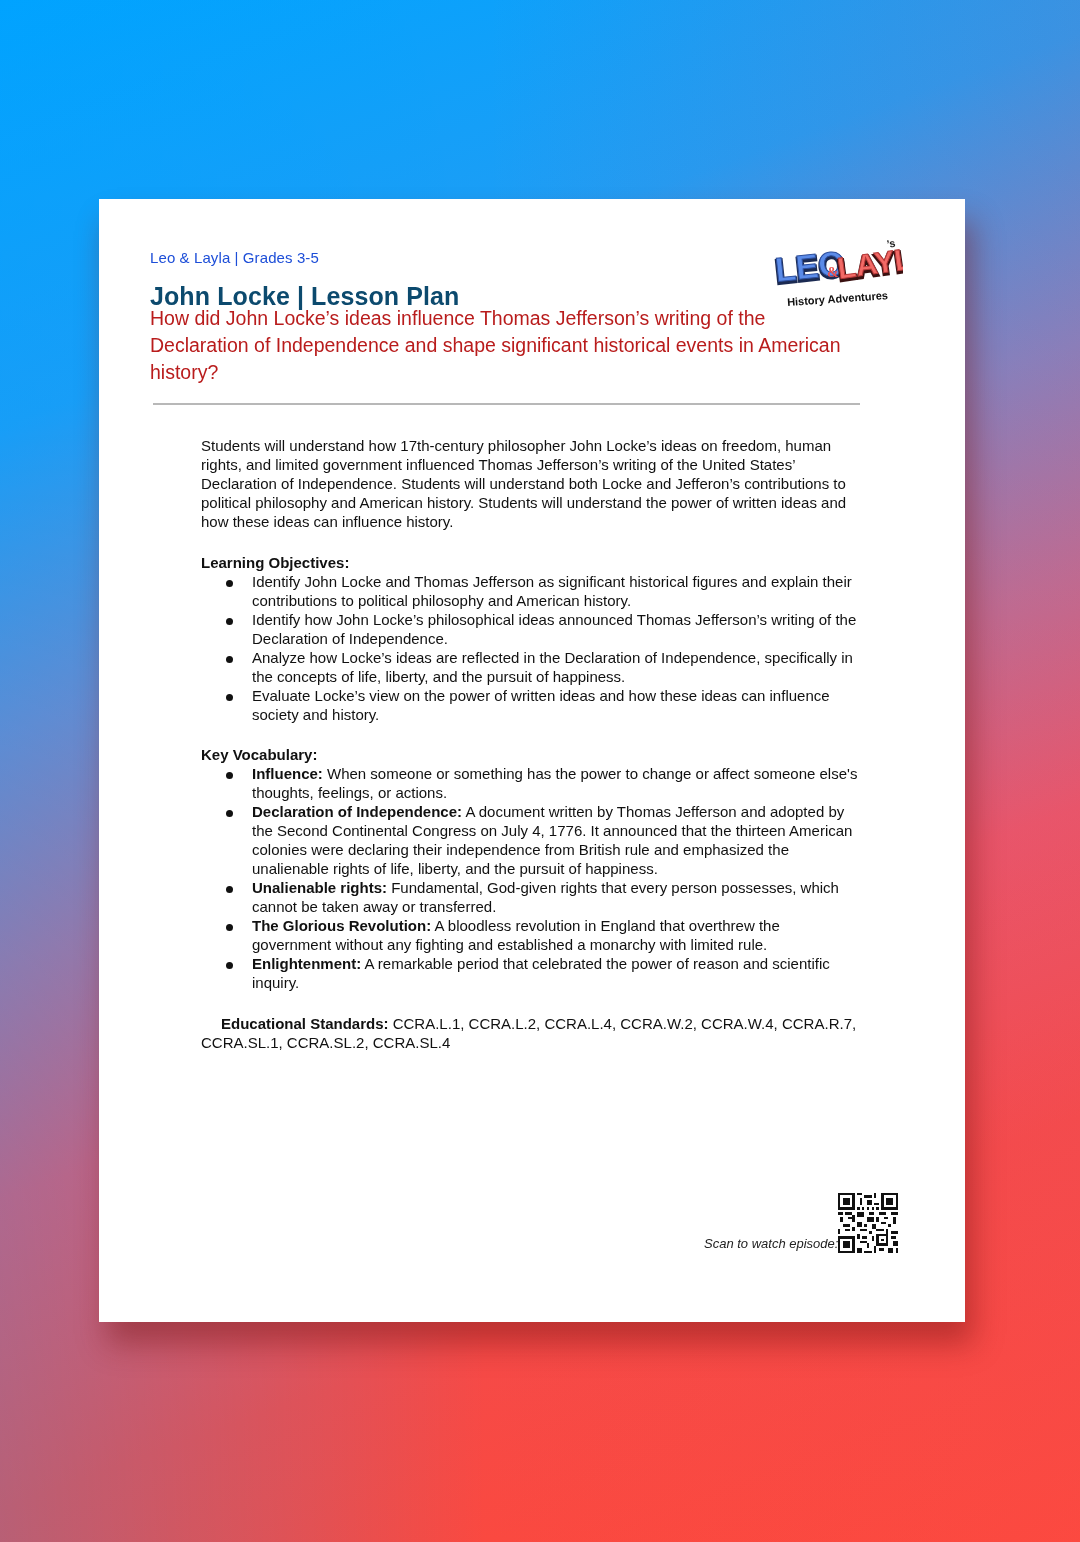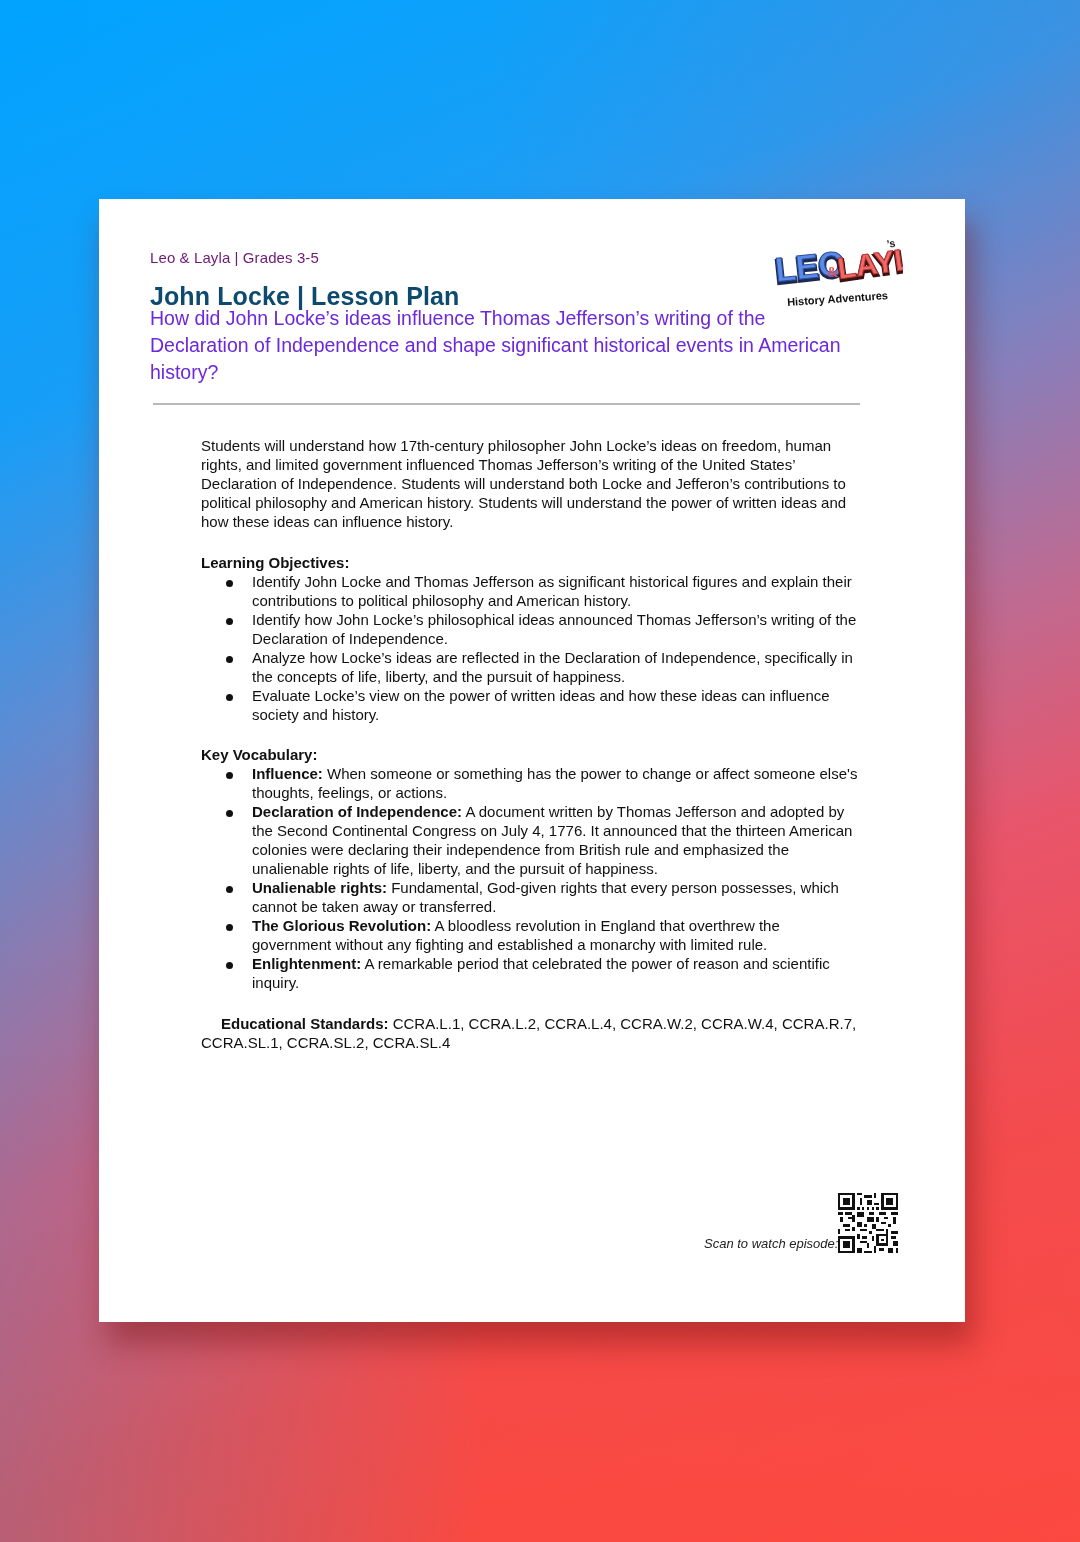--- a/index.html
+++ b/index.html
@@ -17,31 +17,31 @@
     }
     .page {
       position: absolute;
       left: 99px; top: 199px;
       width: 866px; height: 1123px;
       background: #ffffff;
       box-shadow: 8px 22px 28px rgba(120, 20, 20, 0.45);
     }
     .eyebrow {
       position: absolute; left: 51px; top: 50px;
-      font-size: 15px; color: #701a75; letter-spacing: 0.1px;
+      font-size: 15px; color: #1d4ed8; letter-spacing: 0.1px;
     }
     .title {
       position: absolute; left: 51px; top: 83px;
       font-size: 25px; font-weight: bold; color: #0c4a6e;
       letter-spacing: 0.1px;
     }
     .question {
       position: absolute; left: 51px; top: 106px;
       width: 700px;
-      font-size: 19.5px; line-height: 27px; color: #6d28d9;
+      font-size: 19.5px; line-height: 27px; color: #b91c1c;
     }
     .rule {
       position: absolute; left: 54px; top: 204px;
       width: 707px; height: 2px; background: #b8b8b8;
     }
     .logo {
       position: absolute; left: 672px; top: 38px;
       width: 132px; height: 72px;
     }
     .body-area {

